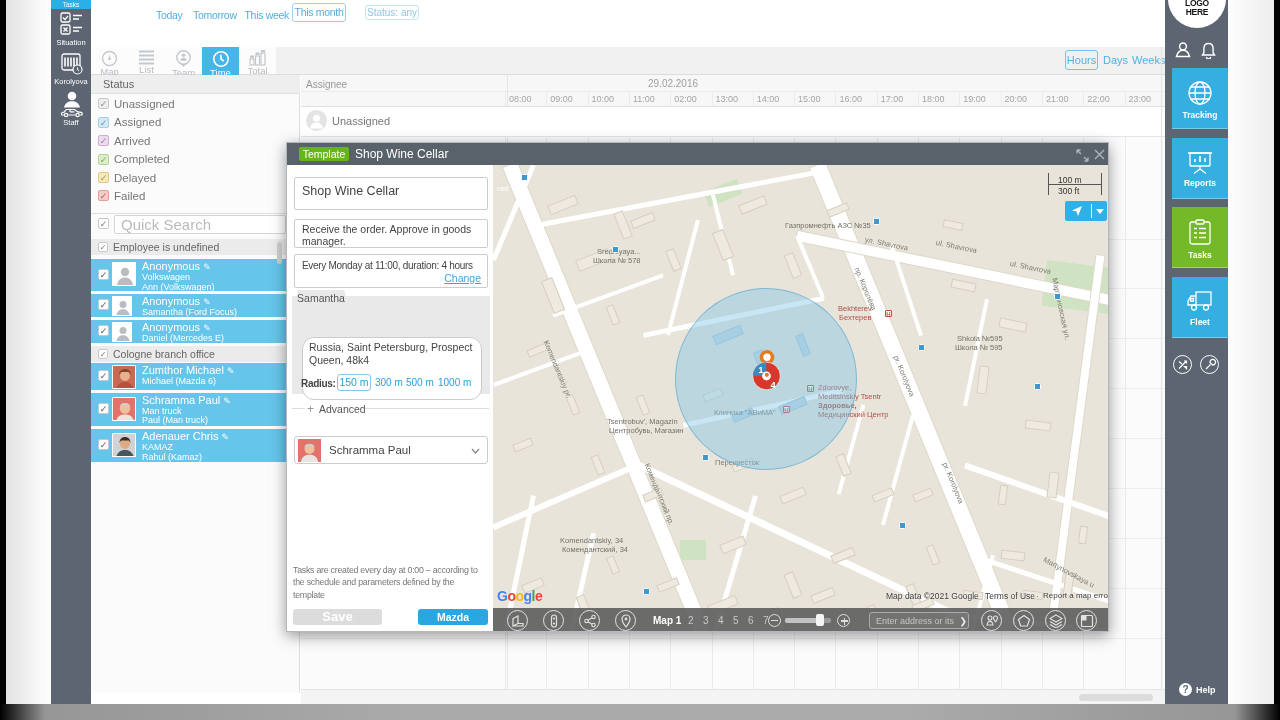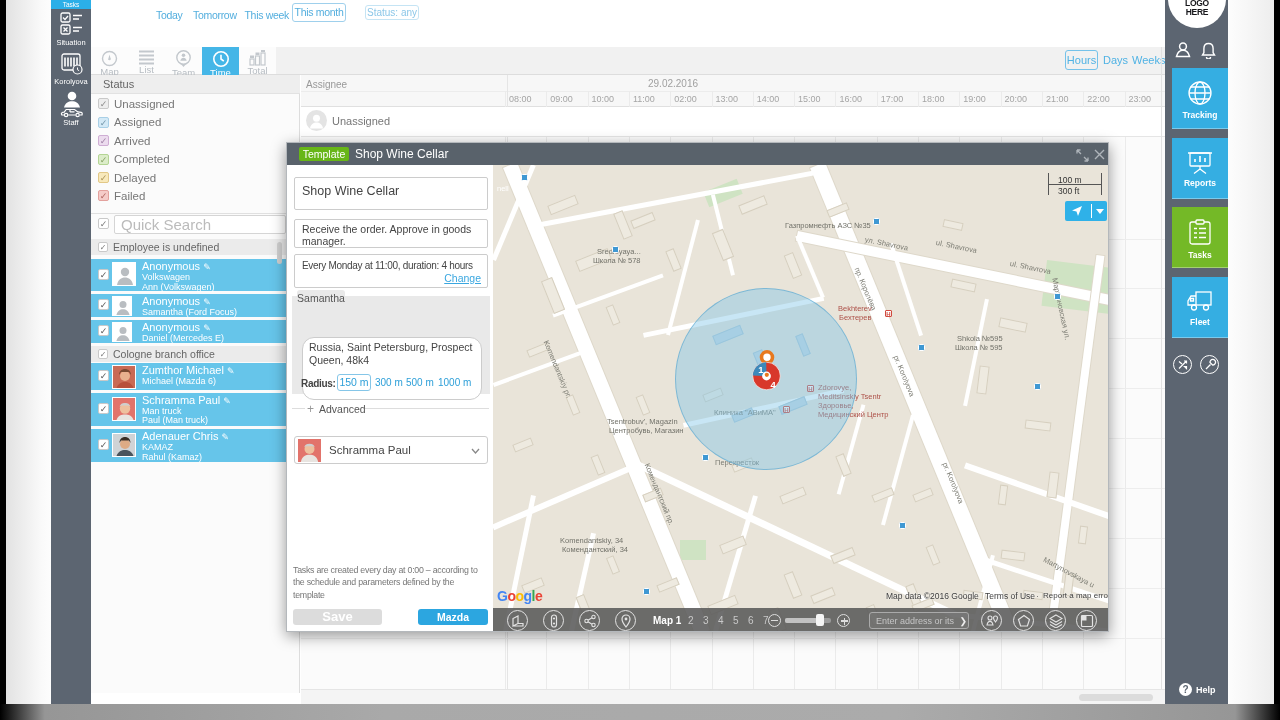--- a/index.html
+++ b/index.html
@@ -529,21 +529,21 @@
           <div class="mlabel" style="left:518px;top:94px;transform:rotate(11.5deg);transform-origin:0 0;">ul. Shavrova</div>
           <div class="mlabel" style="left:368px;top:101px;transform:rotate(67.6deg);transform-origin:0 0;">пр. Королёва</div>
           <div class="mlabel" style="left:407px;top:189px;transform:rotate(67.6deg);transform-origin:0 0;">pr. Korolyova</div>
           <div class="mlabel" style="left:456px;top:296px;transform:rotate(67.6deg);transform-origin:0 0;">pr. Korolyova</div>
           <div class="mred" style="left:345px;top:139px;">Bekhterev</div>
           <div class="mred" style="left:346px;top:148px;">Бехтерев</div>
           <div class="mpoi" style="left:464px;top:169px;">Shkola №595</div>
           <div class="mpoi" style="left:462px;top:178px;">Школа № 595</div>
           <div class="mred" style="left:325px;top:218px;">Zdorovye,</div>
           <div class="mred" style="left:325px;top:227px;">Meditsinskiy Tsentr</div>
-          <div class="mred" style="left:325px;top:236px;">Здоровье,</div>
+          <div class="mred" style="left:325px;top:236px;font-weight:bold;">Здоровье,</div>
           <div class="mred" style="left:325px;top:245px;">Медицинский Центр</div>
           <div class="mlabel" style="left:221px;top:243px;">Клиника "АВиМА"</div>
           <div class="mpoi" style="left:114px;top:252px;">Tsentrobuv', Magazin</div>
           <div class="mpoi" style="left:116px;top:261px;">Центробувь, Магазин</div>
           <div class="mlabel" style="left:222px;top:293px;">Перекресток</div>
           <div class="mlabel" style="left:57px;top:174px;transform:rotate(67.6deg);transform-origin:0 0;">Komendantskiy pr.</div>
           <div class="mlabel" style="left:158px;top:297px;transform:rotate(67.6deg);transform-origin:0 0;">Комендантский пр.</div>
           <div class="mpoi" style="left:67px;top:371px;">Komendantskiy, 34</div>
           <div class="mpoi" style="left:69px;top:380px;">Комендантский, 34</div>
           <div class="mlabel" style="left:566px;top:112px;transform:rotate(78deg);transform-origin:0 0;">Мартыновская ул.</div>
@@ -590,21 +590,21 @@
             <path d="M11 1L1 5.5l4.5 1L7 11z" fill="#fff"></path>
           </svg>
         <div class="abs" style="left:26px;top:3px;width:1px;height:14px;background:#fff;"></div>
         <svg class="abs" style="left:31px;top:8px;" width="8" height="5" viewBox="0 0 8 5">
             <path d="M0 0h8L4 5z" fill="#fff"></path>
           </svg>
       </div>
 
       <div class="abs" style="left:4px;top:423px;font-size:14px;font-weight:bold;letter-spacing:-0.5px;"><span style="color:#4285f4">G</span><span style="color:#ea4335">o</span><span style="color:#fbbc05">o</span><span style="color:#4285f4">g</span><span style="color:#34a853">l</span><span style="color:#ea4335">e</span></div>
 
-      <div class="abs" style="left:393px;top:426px;font-size:8.5px;color:#3c3c3c;text-shadow:0 0 2px #fff;white-space:nowrap;">Map data ©2016 Google</div>
+      <div class="abs" style="left:393px;top:426px;font-size:8.5px;color:#3c3c3c;text-shadow:0 0 2px #fff;white-space:nowrap;">Map data ©2021 Google</div>
         <div class="abs" style="left:492px;top:426px;font-size:8.5px;color:#3c3c3c;text-shadow:0 0 2px #fff;white-space:nowrap;">Terms of Use</div>
         <div class="abs" style="left:543px;top:426px;font-size:8.5px;color:#666;">·</div>
         <div class="abs" style="left:550px;top:426px;font-size:8px;color:#3c3c3c;text-shadow:0 0 2px #fff;white-space:nowrap;">Report a map error</div>
 
       <div class="abs" id="mtb" style="left:0;top:443px;width:615px;height:25px;background:rgba(88,88,88,0.87);">
         <div class="mtb-c" style="left:14px;top:2px;">
             <svg width="14" height="14" viewBox="0 0 14 14">
               <path d="M2 12V4.5L7 2v7.5z M7 9.5h5V12H2" fill="none" stroke="#e3e3e3" stroke-width="1.2"></path>
             </svg>
           </div>

